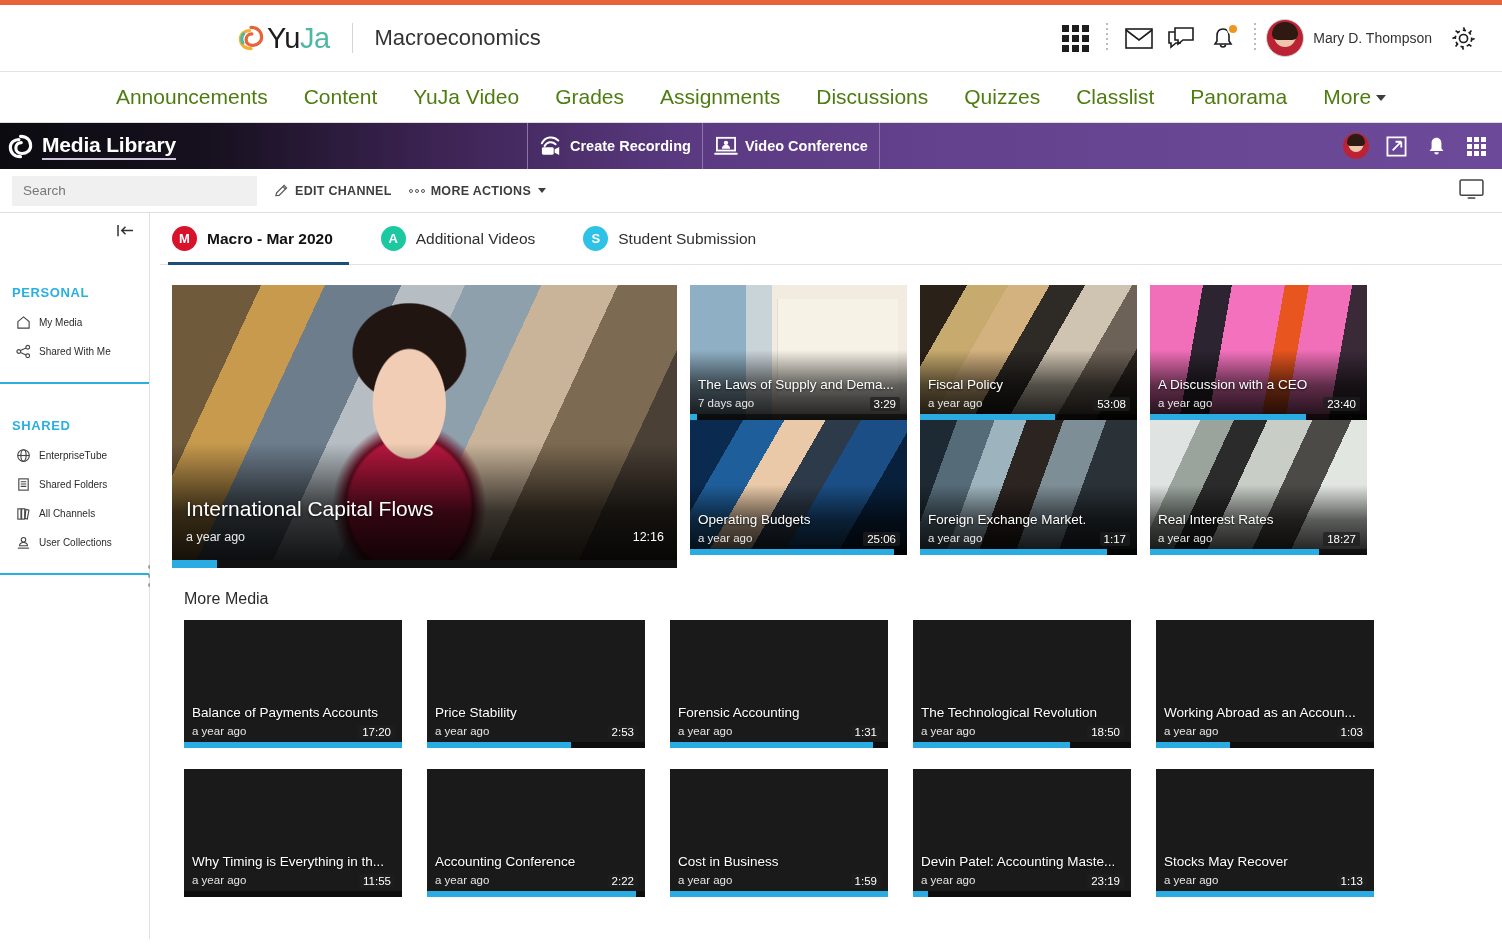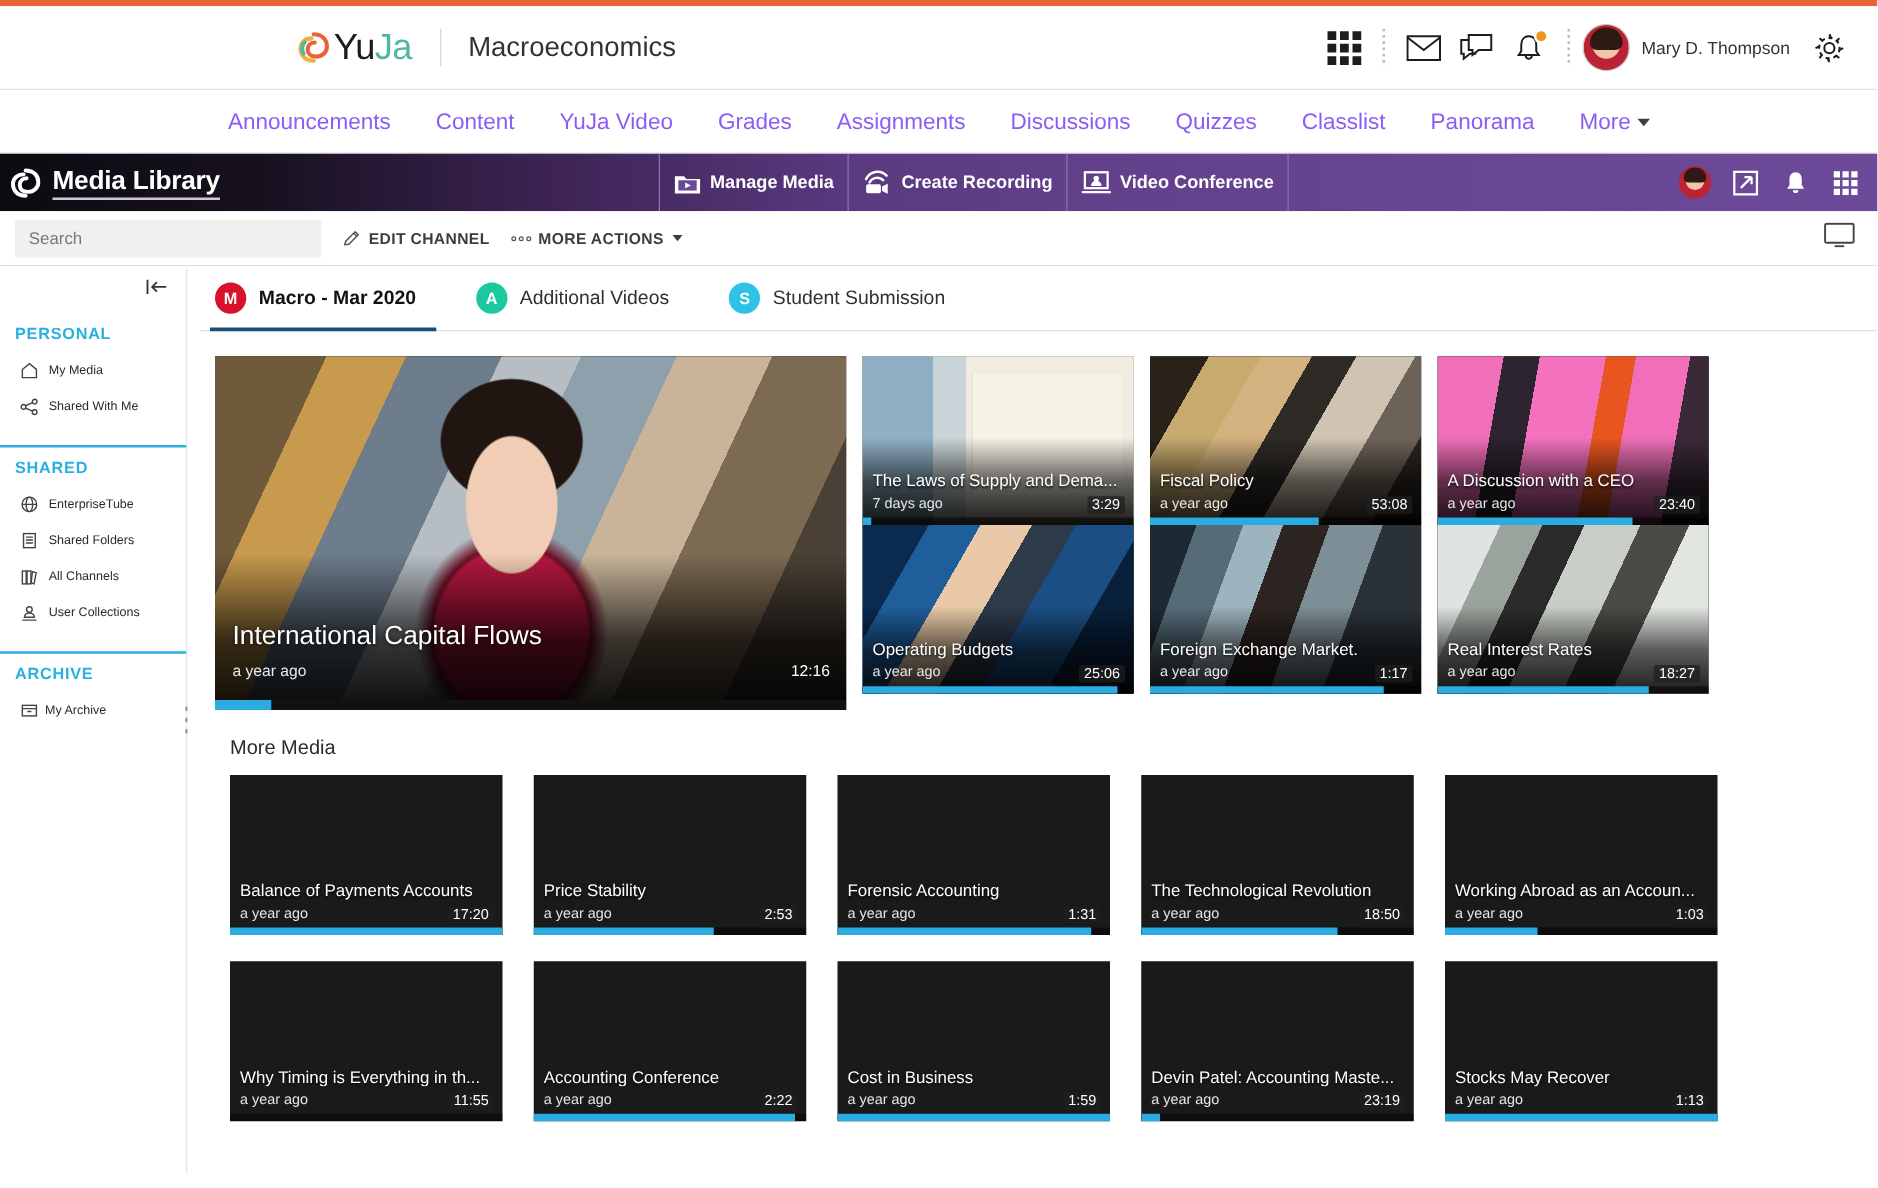--- a/index.html
+++ b/index.html
@@ -71,21 +71,21 @@
   }
   .username { font-size: 14px; color: #333; margin: 0 10px 0 9px; white-space: nowrap; }
 
   
   .course-nav {
     height: 51px; background: #fff;
     display: flex; align-items: center; justify-content: center;
     border-bottom: 1px solid #ddd;
   }
   .course-nav a {
-    font-size: 18px; color: #8b5cf6; text-decoration: none;
+    font-size: 21px; color: #4d7c0f; text-decoration: none;
     padding: 0 18px; white-space: nowrap; cursor: pointer;
   }
   .caret-down {
     display: inline-block; margin-left: 5px;
     border-left: 5px solid transparent; border-right: 5px solid transparent;
     border-top: 6px solid #3d3d3d; vertical-align: middle;
   }
 
   
   .ml-bar {
@@ -165,21 +165,21 @@
 
   
   .body-split { display: flex; height: 726px; }
 
   
   .sidebar {
     width: 150px; background: #fff; position: relative;
     border-right: 1px solid #e0e0e0; flex-shrink: 0;
   }
   .collapse-row { height: 38px; display: flex; align-items: center; justify-content: flex-end; padding-right: 14px; }
-  .sb-group { padding: 0 0 10px 0; }
+  .sb-group { padding: 0 0 10px 0; margin-top: 26px; }
   .sb-head {
     color: #2ab0e0; font-size: 13px; font-weight: 700;
     letter-spacing: 0.6px; padding: 8px 0 8px 12px;
   }
   .sb-item {
     display: flex; align-items: center; gap: 8px;
     padding: 7px 0 7px 16px; font-size: 10px; color: #2b2b2b;
     cursor: pointer;
   }
   .sb-div { height: 2px; background: #2ab0e0; margin: 6px 0 0 0; }
@@ -383,28 +383,20 @@
 <div class="ml-bar">
   <div class="ml-title-wrap">
     <svg class="ml-swirl" viewBox="0 0 32 32">
       <path d="M16 3 C24 3 29 8 29 15 C29 21 24 25 18 25 C13 25 10 22 10 18 C10 14 13 11 17 11" fill="none" stroke="#fff" stroke-width="4" stroke-linecap="round"></path>
       <path d="M16 29 C8 29 3 24 3 17 C3 11 8 7 14 7" fill="none" stroke="#fff" stroke-width="4" stroke-linecap="round"></path>
     </svg>
     <div class="ml-title">Media Library</div>
   </div>
 
   <div class="ml-center">
-    <div class="ml-btn">
-      <svg width="22" height="19" viewBox="0 0 24 20">
-        <path d="M1 4 H9 L11 6.5 H23 V19 H1 Z" fill="#fff"></path>
-        <rect x="4" y="7.5" width="16" height="9" fill="#6d4a99"></rect>
-        <path d="M10 9.5 L15 12 L10 14.5 Z" fill="#fff"></path>
-      </svg>
-      <span>Manage Media</span>
-    </div>
     <div class="ml-btn">
       <svg width="24" height="20" viewBox="0 0 26 22">
         <path d="M3 8 A11 11 0 0 1 21 5" fill="none" stroke="#fff" stroke-width="2.2" stroke-linecap="round"></path>
         <path d="M6 11 A7.5 7.5 0 0 1 18 9" fill="none" stroke="#fff" stroke-width="2.2" stroke-linecap="round"></path>
         <rect x="3" y="12.5" width="13" height="8" rx="1.6" fill="#fff"></rect>
         <path d="M17 14.5 L22 12 V21 L17 18.5 Z" fill="#fff"></path>
       </svg>
       <span>Create Recording</span>
     </div>
     <div class="ml-btn">
@@ -538,30 +530,20 @@
           <circle cx="8" cy="5" r="2.4"></circle>
             <path d="M3.8 11.5 C3.8 8.8 5.6 8 8 8 C10.4 8 12.2 8.8 12.2 11.5 Z"></path>
           <path d="M2 14 H14"></path>
         </svg>
         <span>User Collections</span>
       </div>
     </div>
 
     <div class="sb-div"></div>
 
-    <div class="sb-group">
-      <div class="sb-head">ARCHIVE</div>
-      <div class="sb-item" style="gap:5px">
-        <svg width="15" height="15" viewBox="0 0 16 16" fill="none" stroke="#444" stroke-width="1.2">
-          <rect x="2" y="3.5" width="12" height="9"></rect>
-            <path d="M2 6.3 H14 M6.3 8.8 H9.7"></path>
-        </svg>
-        <span>My Archive</span>
-      </div>
-    </div>
 
     <div class="sb-handle">
         <i></i>
         <i></i>
         <i></i>
       </div>
   </aside>
 
   <main class="main">
 

